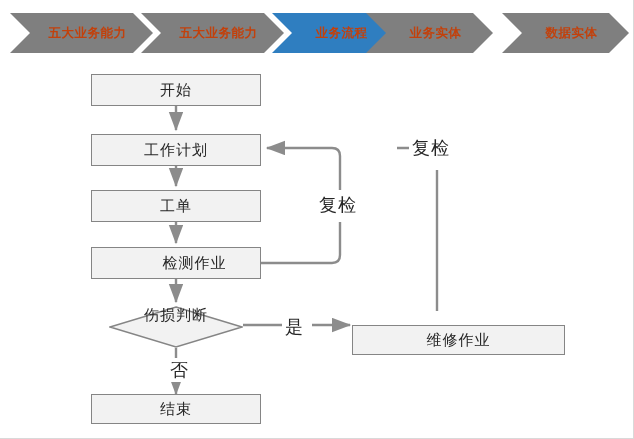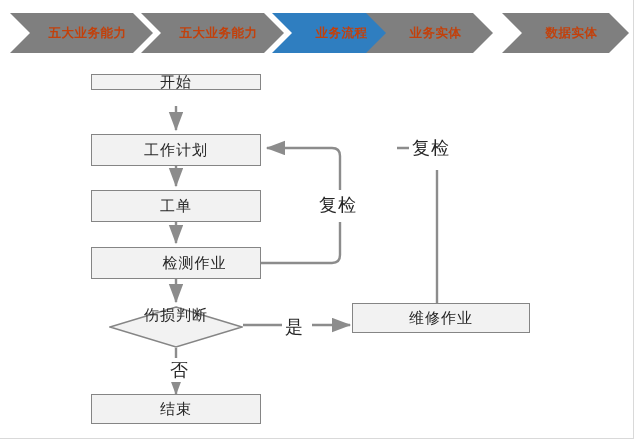--- a/index.html
+++ b/index.html
@@ -189,21 +189,21 @@
 
         <path d="M261,263 L332,263 Q340,263 340,255 L340,222"></path>
         <path d="M340,190 L340,156 Q340,148 332,148 L267,148" marker-end="url(#arrow)"></path>
 
         <path d="M437,311 L437,170"></path>
         <path d="M437,148 L397,148"></path>
       </g>
     </svg>
   </div>
 
-  <div class="node" style="left:91px; top:74px; width:170px; height:16px;">
+  <div class="node" style="left:91px; top:74px; width:170px; height:32px;">
     <span>开始</span>
   </div>
 
   <div class="node" style="left:91px; top:190px; width:170px; height:32px;">
     <span>工单</span>
   </div>
 
   <div class="node" style="left:91px; top:134px; width:170px; height:32px;">
     <span>工作计划</span>
   </div>
@@ -212,21 +212,21 @@
     <span>检测作业</span>
   </div>
 
   <div class="diamond-wrap" style="left:109px; top:306px; width:134px; height:42px;">
     <svg viewBox="0 0 134 42" preserveAspectRatio="none" width="134" height="42">
       <path d="M67,1 L133,21 L67,41 L1,21 Z" fill="#f2f2f2" stroke="#858585" stroke-width="1.4"></path>
     </svg>
     <span class="diamond-label">伤损判断</span>
   </div>
 
-  <div class="node" style="left:352px; top:303px; width:178px; height:30px;">
+  <div class="node" style="left:352px; top:325px; width:213px; height:30px;">
     <span>维修作业</span>
   </div>
 
   <div class="node" style="left:91px; top:394px; width:170px; height:30px;">
     <span>结束</span>
   </div>
 
   <div class="edge-label" style="left:282px; top:315px;">是</div>
 
   <div class="edge-label" style="left:167px; top:358px;">否</div>

